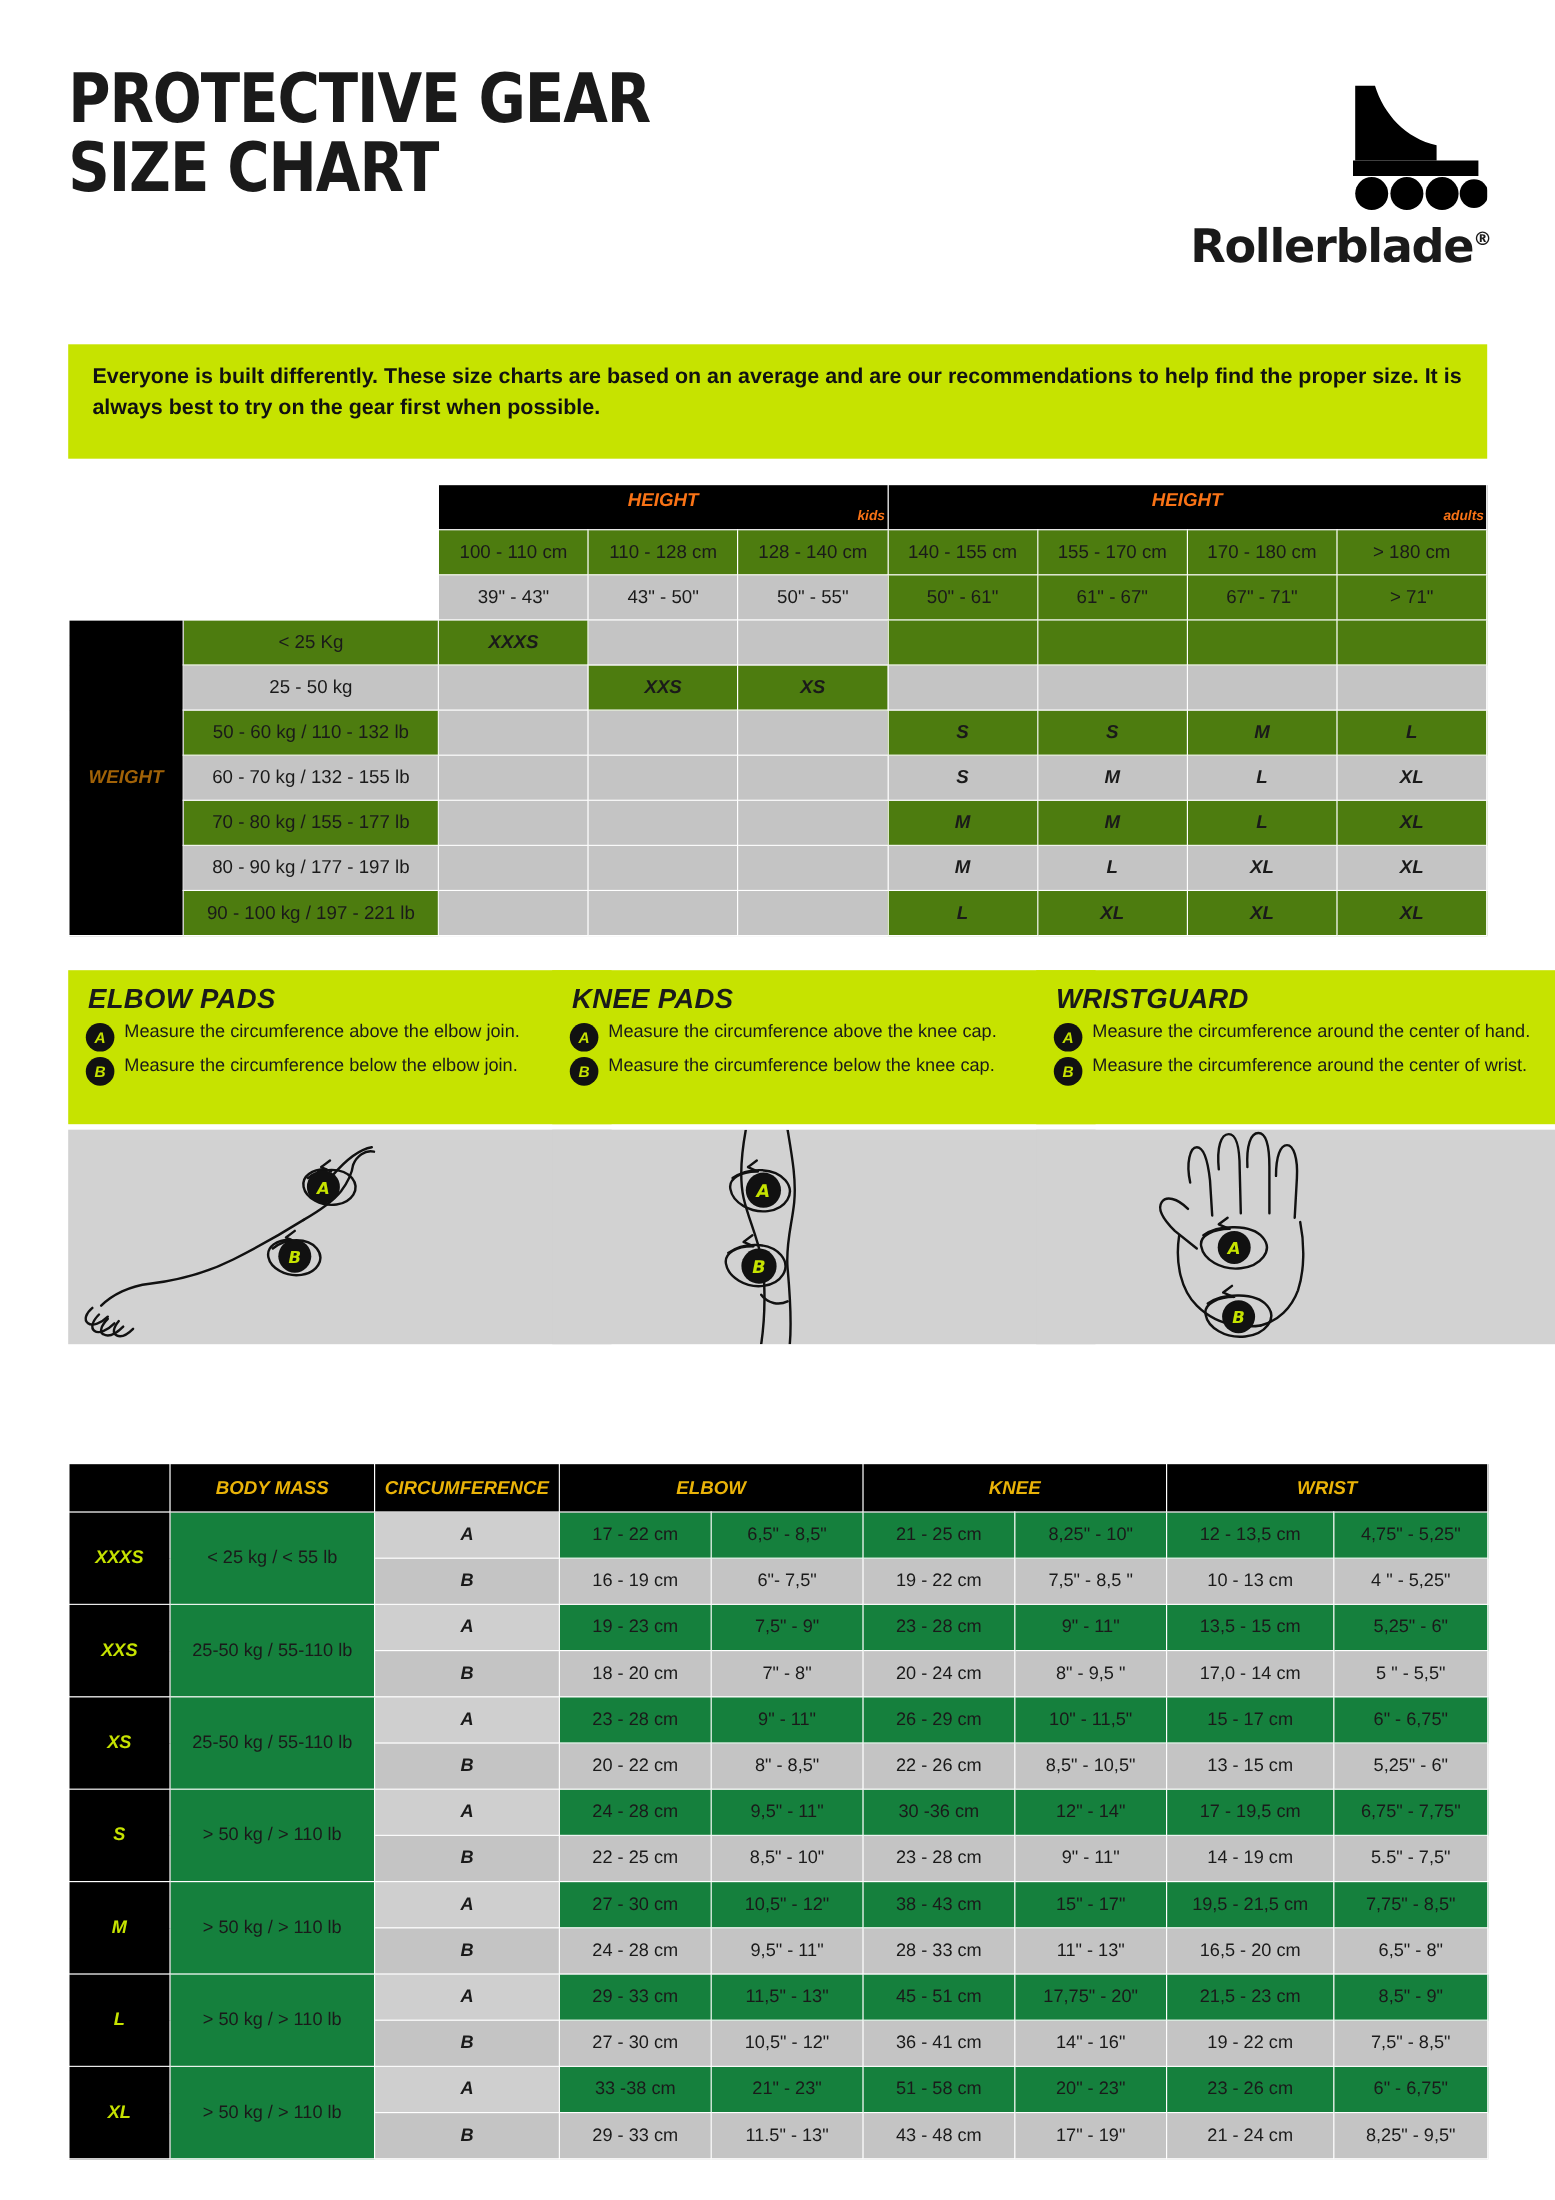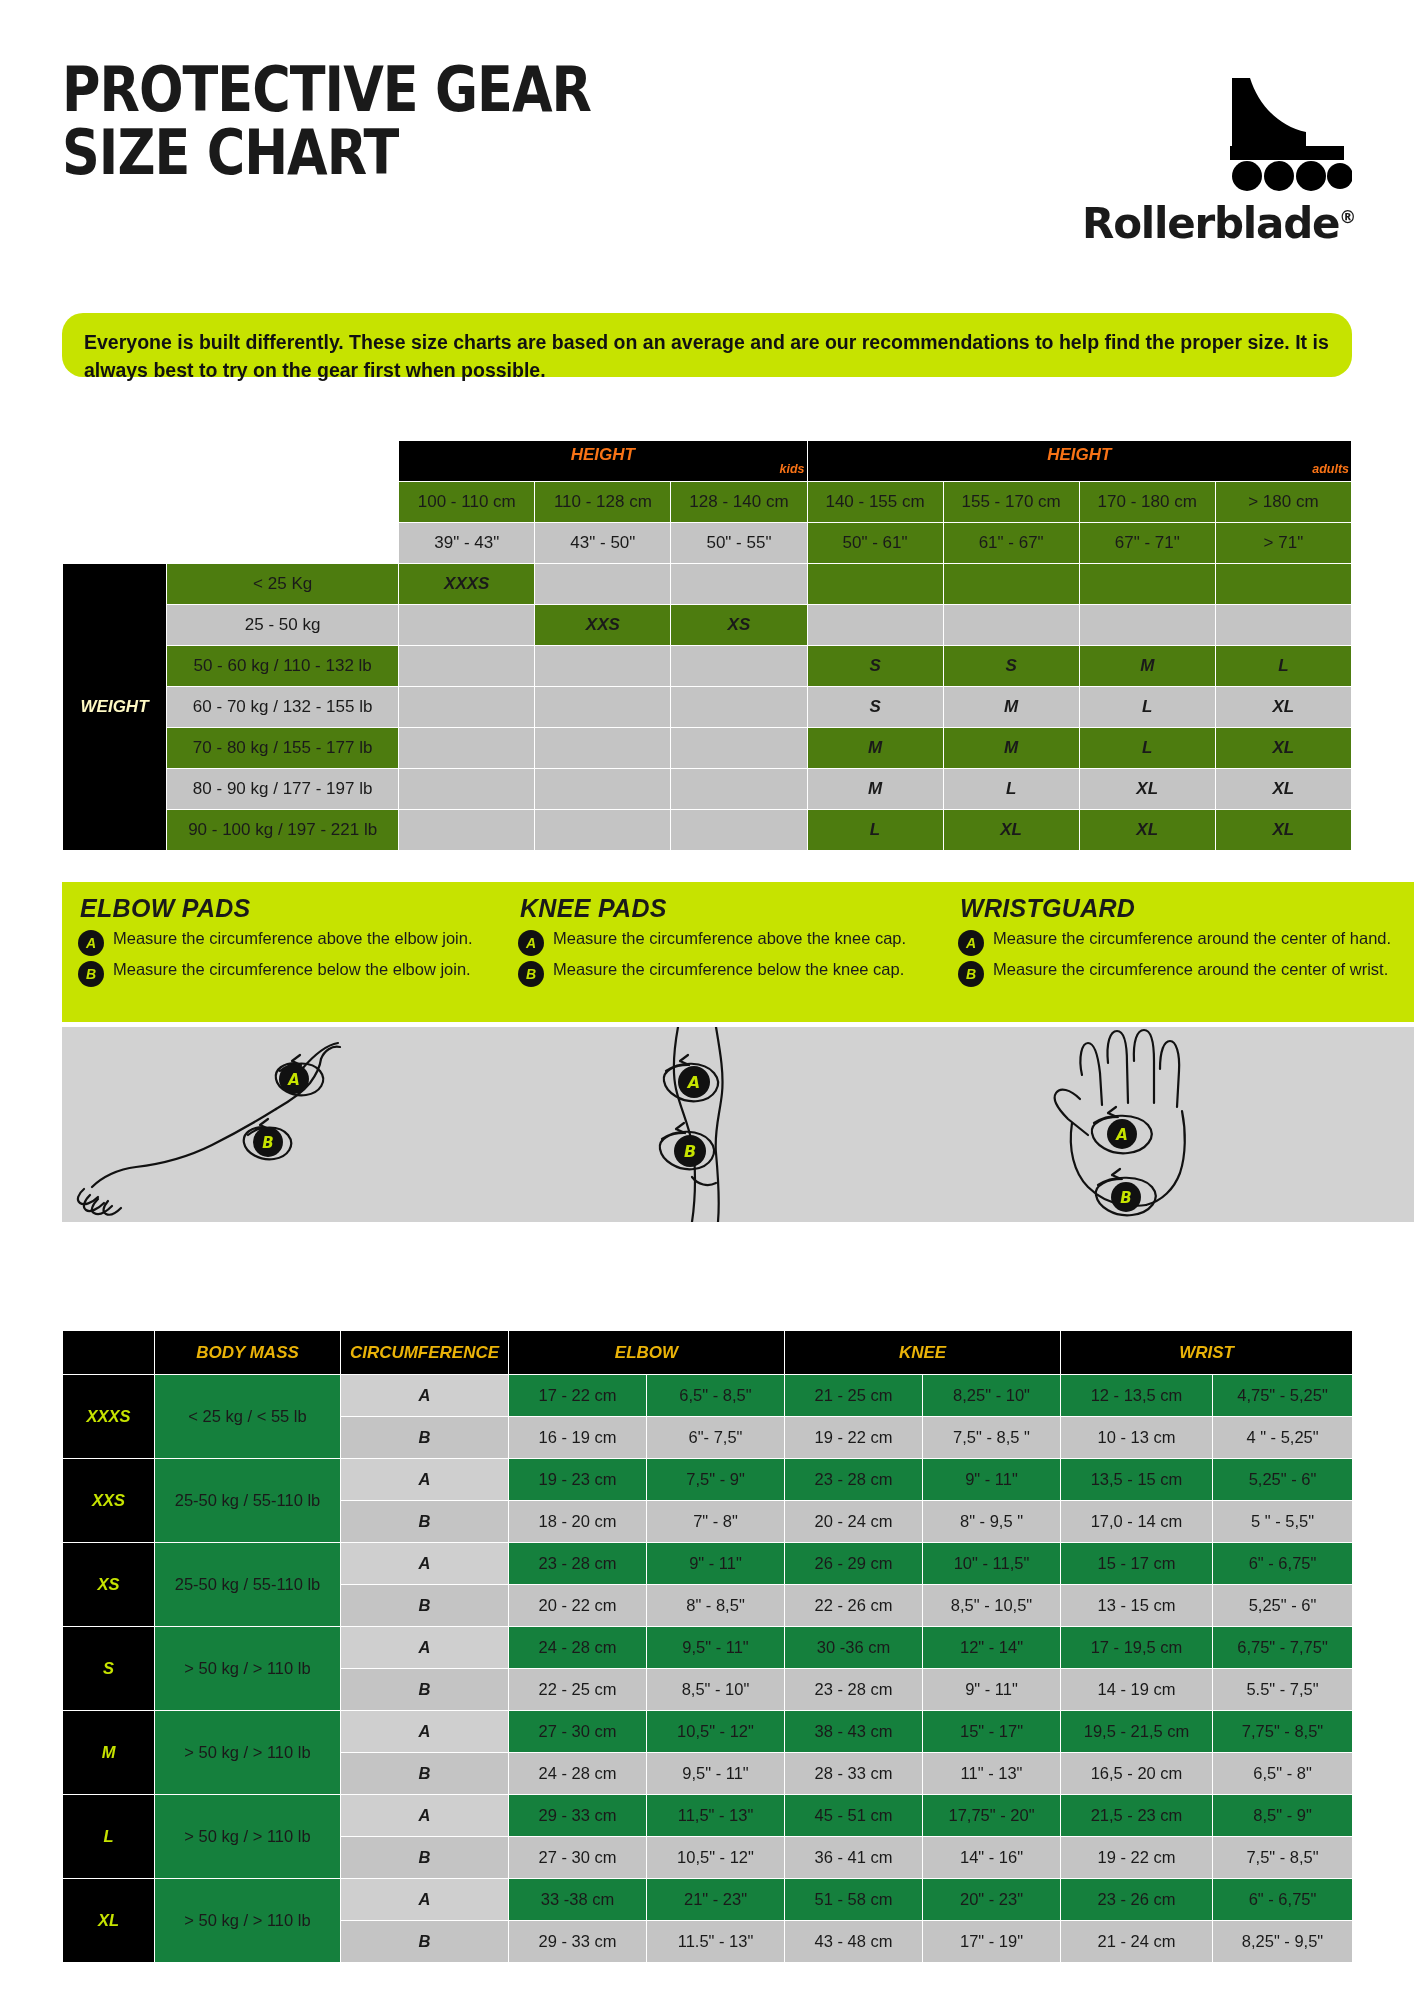--- a/index.html
+++ b/index.html
@@ -58,25 +58,24 @@
   .logo-word .reg {
     font-size: 17px;
     vertical-align: super;
     letter-spacing: 0;
   }
   
   .note {
     position: absolute;
     left: 62px; top: 313px;
     width: 1290px;
-    height: 64px;
+    height: 104px;
     background: #c6e300;
     box-sizing: border-box;
     padding: 16px 22px;
-    border-radius: 21px;
   }
   .note p {
     margin: 0;
     font-size: 19.5px;
     font-weight: bold;
     line-height: 1.42;
     color: #111;
   }
   
   .tbl-top {
@@ -107,21 +106,21 @@
   }
   .hdr-green small {
     display: block;
     font-size: 12.5px;
     font-weight: bold;
     font-style: italic;
     text-align: right;
   }
   .ital { font-style: italic; font-weight: bold; }
   .weight-label {
-    color: #fef9c3;
+    color: #a16207;
     font-style: italic;
     font-weight: bold;
     font-size: 17px;
   }
   .w-left { text-align: right; padding-right: 16px; }
   
   .panels {
     position: absolute;
     left: 62px; top: 882px;
     width: 1290px;

